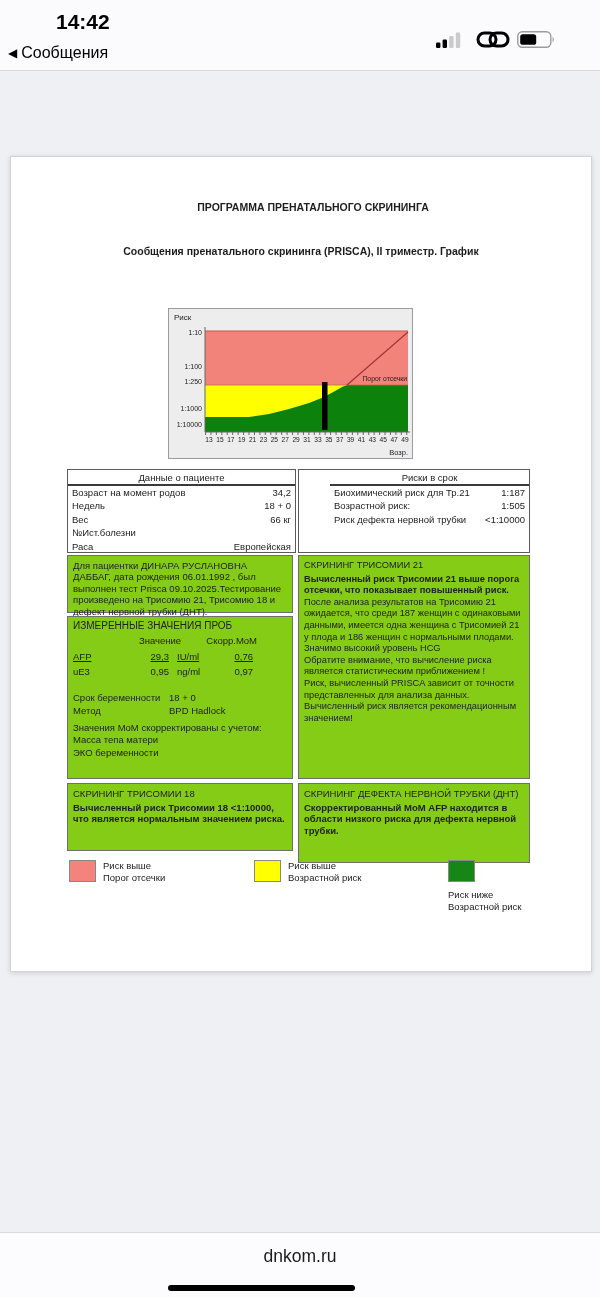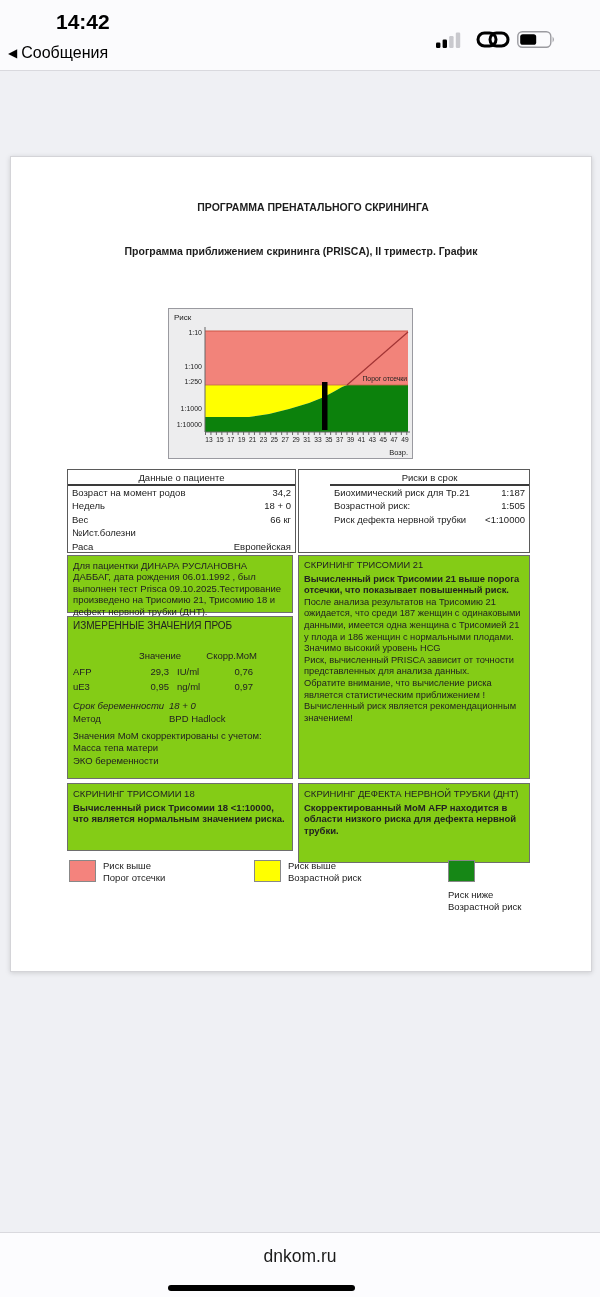--- a/index.html
+++ b/index.html
@@ -60,21 +60,21 @@
   <svg class="abs" style="left:517px;top:31px;" width="40" height="17" viewBox="0 0 40 17">
     <rect x="0.8" y="0.8" width="33" height="15.4" rx="4.5" fill="none" stroke="#9b9ba0" stroke-width="1.4"></rect>
     <rect x="3.2" y="3.2" width="16" height="10.6" rx="2.6" fill="#000"></rect>
     <path d="M35.6 5.5 q2.6 3 0 6 z" fill="#9b9ba0"></path>
   </svg>
 </div>
 
 <div class="abs page">
 
   <div class="abs doctitle">ПРОГРАММА ПРЕНАТАЛЬНОГО СКРИНИНГА</div>
-  <div class="abs docsub">Программа приближением скрининга (PRISCA), II триместр. График</div>
+  <div class="abs docsub">Сообщения пренатального скрининга (PRISCA), II триместр. График</div>
 
   <div class="abs chartbox">
     <span class="abs risklbl">Риск</span>
     <svg class="abs" style="left:0;top:0;" width="243" height="149" viewBox="0 0 243 149">
 
       <polygon points="36,22 239,22 239,76 36,76" fill="#f2837a"></polygon>
       <polygon points="36,76 178,76 173,78 166,82 155,88 140,94 120,100 100,105 80,108 36,108" fill="#ffff00"></polygon>
       <polygon points="36,108 80,108 100,105 120,100 140,94 155,88 166,82 173,78 178,76 239,76 239,123 36,123" fill="#0c810c"></polygon>
 
       <line x1="36" y1="22" x2="239" y2="22" stroke="#cc5544" stroke-width="1"></line>
@@ -157,59 +157,59 @@
       <span>Риск дефекта нервной трубки</span>
       <span>&lt;1:10000</span>
     </div>
   </div>
 
   <div class="abs box" style="left:56px;top:398px;width:226px;height:58px;line-height:1.2;">
     <span>Для пациентки ДИНАРА РУСЛАНОВНА ДАББАГ, дата рождения 06.01.1992 , был выполнен тест Prisca 09.10.2025.Тестирование произведено на Трисомию 21, Трисомию 18 и дефект нервной трубки (ДНТ).</span>
   </div>
 
   <div class="abs box" style="left:56px;top:459px;width:226px;height:163px;padding:3px 5px;">
-    <div style="font-size:10px;margin-bottom:18px;">ИЗМЕРЕННЫЕ ЗНАЧЕНИЯ ПРОБ</div>
+    <div style="font-size:10px;margin-bottom:3px;">ИЗМЕРЕННЫЕ ЗНАЧЕНИЯ ПРОБ</div>
     <div style="display:flex;margin-bottom:2px;">
       <span style="margin-left:66px;">Значение</span>
       <span style="margin-left:auto;margin-right:30px;">Скорр.MoM</span>
     </div>
-    <div style="display:flex;line-height:15px;">
+    <div style="display:flex;line-height:15px;text-decoration:underline;">
       <span style="width:62px;">AFP</span>
       <span style="width:34px;text-align:right;">29,3</span>
       <span style="margin-left:8px;width:56px;">IU/ml</span>
       <span style="margin-left:auto;margin-right:34px;">0,76</span>
     </div>
     <div style="display:flex;line-height:15px;">
       <span style="width:62px;">uE3</span>
       <span style="width:34px;text-align:right;">0,95</span>
       <span style="margin-left:8px;width:56px;">ng/ml</span>
       <span style="margin-left:auto;margin-right:34px;">0,97</span>
     </div>
-    <div style="display:flex;margin-top:5px;line-height:13px;font-style:italic;">
+    <div style="display:flex;margin-top:12px;line-height:13px;">
       <span style="width:96px;">Срок беременности</span>
       <span>18 + 0</span>
     </div>
     <div style="display:flex;line-height:13px;">
       <span style="width:96px;">Метод</span>
       <span>BPD Hadlock</span>
     </div>
     <div style="margin-top:5px;line-height:12.5px;">
       <div>Значения MoM скорректированы с учетом:</div>
       <div>Масса тепа матери</div>
       <div>ЭКО беременности</div>
     </div>
   </div>
 
   <div class="abs box" style="left:287px;top:398px;width:232px;height:224px;font-size:9.3px;line-height:1.25;">
     <div style="margin-bottom:2px;">СКРИНИНГ ТРИСОМИИ 21</div>
     <div class="b">Вычисленный риск Трисомии 21 выше порога отсечки, что показывает повышенный риск.</div>
     <div>После анализа результатов на Трисомию 21 ожидается, что среди 187 женщин с одинаковыми данными, имеется одна женщина с Трисомией 21 у плода и 186 женщин с нормальными плодами.</div>
     <div>Значимо высокий уровень HCG</div>
+    <div>Обратите внимание, что вычисление риска является статистическим приближением !</div>
     <div>Риск, вычисленный PRISCA зависит от точности представленных для анализа данных.</div>
-    <div>Обратите внимание, что вычисление риска является статистическим приближением !</div>
     <div>Вычисленный риск является рекомендационным значением!</div>
   </div>
 
   <div class="abs box" style="left:56px;top:626px;width:226px;height:68px;">
     <div style="margin-bottom:2px;">СКРИНИНГ ТРИСОМИИ 18</div>
     <div class="b">Вычисленный риск Трисомии 18 &lt;1:10000, что является нормальным значением риска.</div>
   </div>
 
   <div class="abs box" style="left:287px;top:626px;width:232px;height:80px;">
     <div style="margin-bottom:2px;">СКРИНИНГ ДЕФЕКТА НЕРВНОЙ ТРУБКИ (ДНТ)</div>

